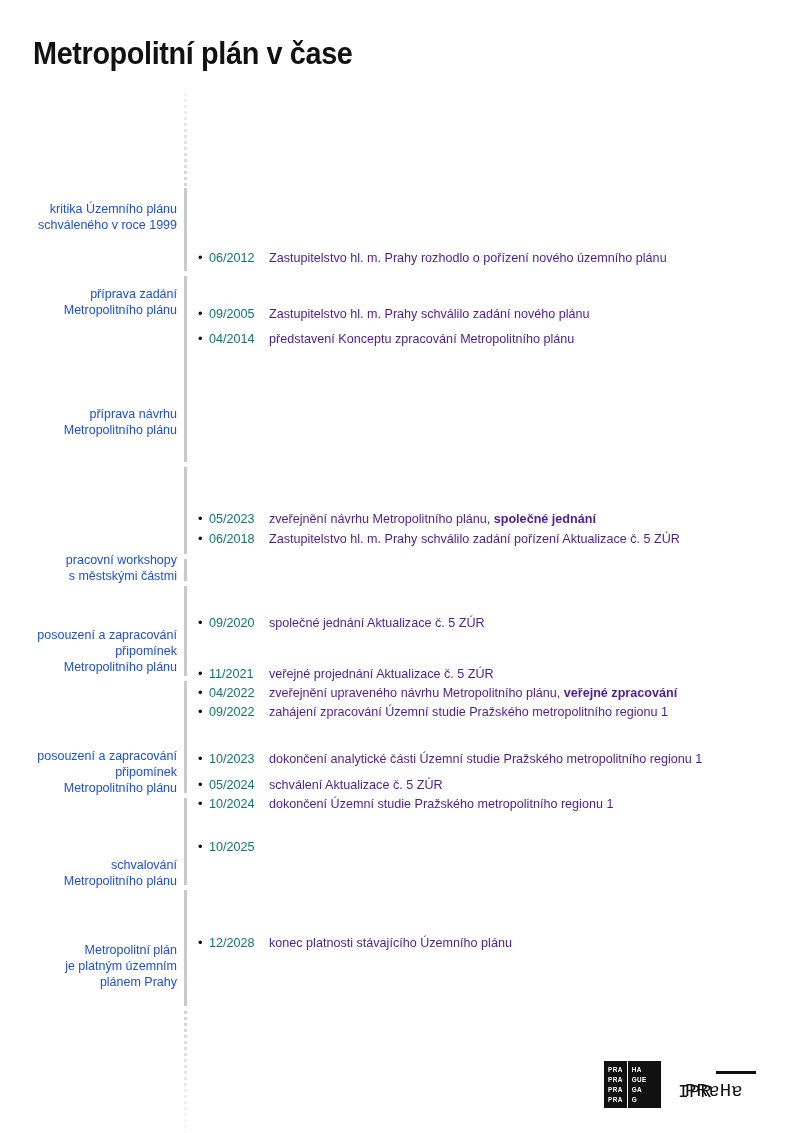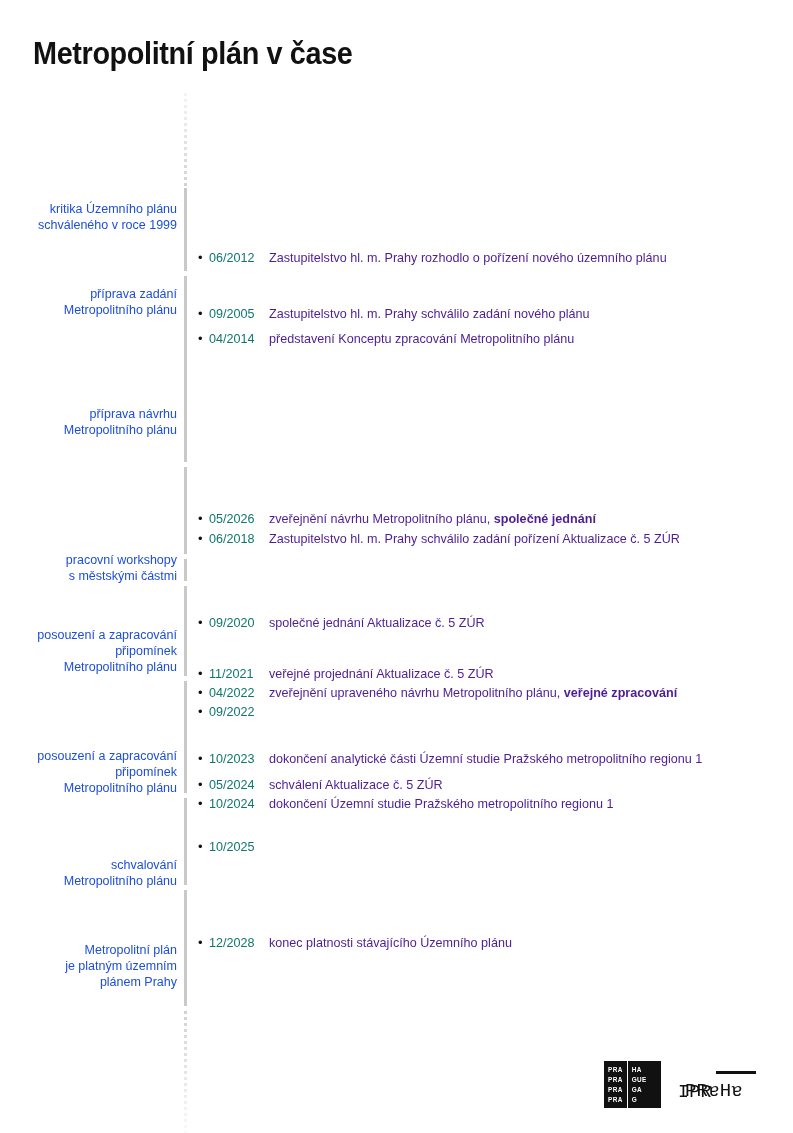--- a/index.html
+++ b/index.html
@@ -222,21 +222,21 @@
 </div>
 
 <div class="event" style="top:330px;">
   <span class="event-bullet">•</span>
   <span class="event-date">04/2014</span>
   <span class="event-desc"><span>představení Konceptu zpracování Metropolitního plánu</span><b></b></span>
 </div>
 
 <div class="event" style="top:510px;">
   <span class="event-bullet">•</span>
-  <span class="event-date">05/2026</span>
+  <span class="event-date">05/2023</span>
   <span class="event-desc"><span>zveřejnění návrhu Metropolitního plánu, </span><b>společné jednání</b></span>
 </div>
 
 <div class="event" style="top:530px;">
   <span class="event-bullet">•</span>
   <span class="event-date">06/2018</span>
   <span class="event-desc"><span>Zastupitelstvo hl. m. Prahy schválilo zadání pořízení Aktualizace č. 5 ZÚR</span><b></b></span>
 </div>
 
 <div class="event" style="top:614px;">
@@ -253,20 +253,21 @@
 
 <div class="event" style="top:684px;">
   <span class="event-bullet">•</span>
   <span class="event-date">04/2022</span>
   <span class="event-desc"><span>zveřejnění upraveného návrhu Metropolitního plánu, </span><b>veřejné zpracování</b></span>
 </div>
 
 <div class="event" style="top:703px;">
   <span class="event-bullet">•</span>
   <span class="event-date">09/2022</span>
+  <span class="event-desc"><span>zahájení zpracování Územní studie Pražského metropolitního regionu 1</span><b></b></span>
 </div>
 
 <div class="event" style="top:750px;">
   <span class="event-bullet">•</span>
   <span class="event-date">10/2023</span>
   <span class="event-desc"><span>dokončení analytické části Územní studie Pražského metropolitního regionu 1</span><b></b></span>
 </div>
 
 <div class="event" style="top:776px;">
   <span class="event-bullet">•</span>

